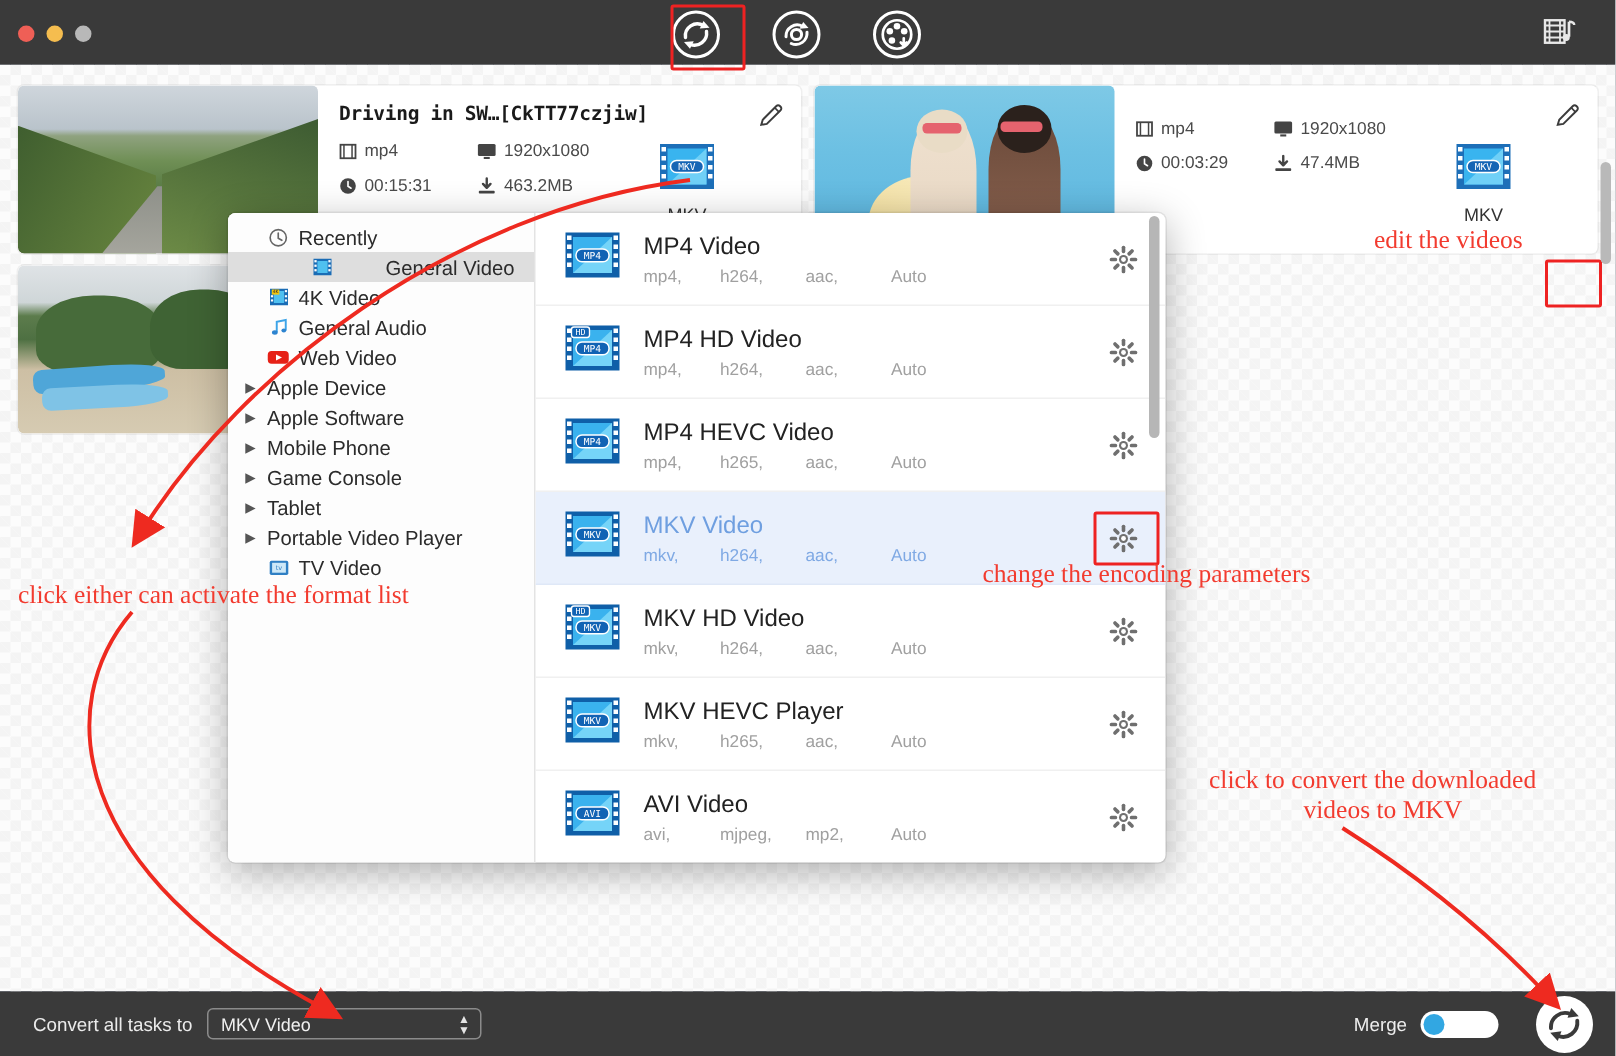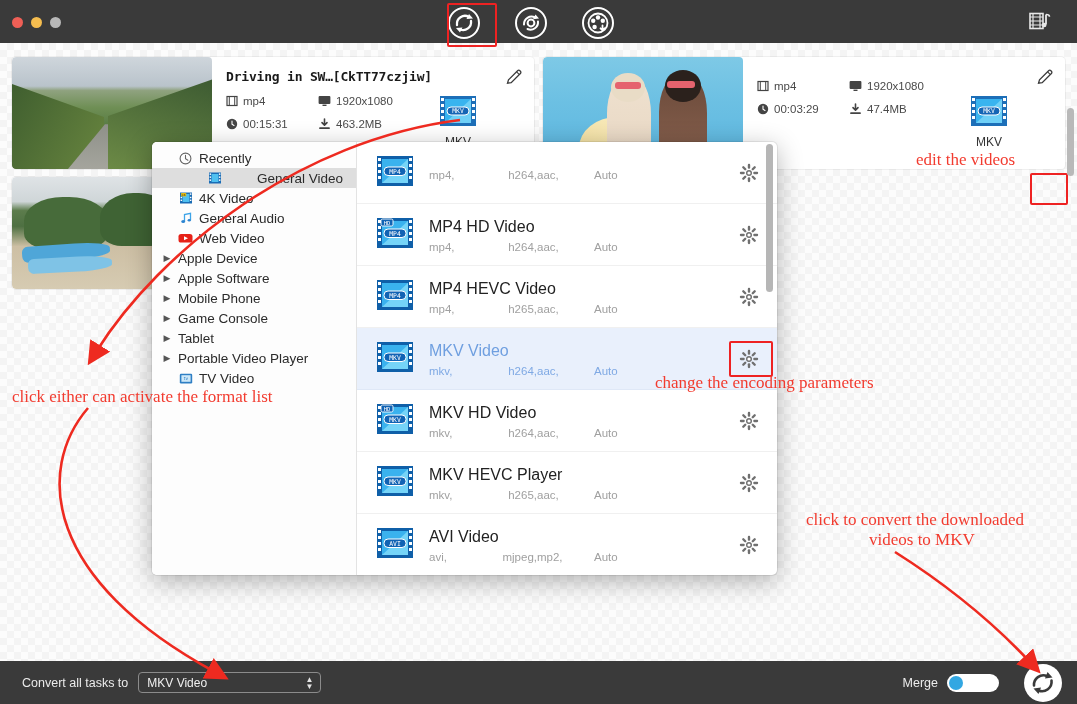--- a/index.html
+++ b/index.html
@@ -109,21 +109,21 @@
     height:62px; display:flex; align-items:center; padding:0 12px 0 18px;
     border-bottom:1px solid #f0f0f0; cursor:pointer; position:relative;
   }
   .fmt-row.active { background:#e9f0fc; border-bottom-color:#dfe8f7; }
   .fmt-ic { width:42px; flex:none; }
   .fmt-txt { flex:1; padding-left:12px; }
   .fmt-name { font-size:16px; color:#222; line-height:20px; }
   .fmt-row.active .fmt-name { color:#6f9fe0; }
   .fmt-sub { display:flex; font-size:11.5px; color:#a0a0a0; margin-top:4px; }
   .fmt-sub span { display:inline-block; }
-  .fmt-sub span:nth-child(1){width:51px;} .fmt-sub span:nth-child(2){width:57px;text-align:right;}
+  .fmt-sub span:nth-child(1){width:51px;} .fmt-sub span:nth-child(2){width:57px;}
   .fmt-sub span:nth-child(3){width:57px;}
   .fmt-row.active .fmt-sub { color:#7fa9e4; }
   .gear { width:20px; height:20px; flex:none; cursor:pointer; margin-right:6px; }
   .gear-box { position:absolute; right:4px; top:13px; width:44px; height:36px; border:2px solid #ee2222; border-radius:2px; pointer-events:none; }
 
   .fmt-scroll { position:absolute; right:4px; top:2px; width:7px; height:148px; background:#b6b6b6; border-radius:4px; }
 
   
   .right-scroll { position:absolute; right:3px; top:108px; width:7px; height:68px; background:#b9b9b9; border-radius:4px; z-index:5;}
 
@@ -557,20 +557,21 @@
                 <rect x="34" y="5" width="3" height="3"></rect>
                 <rect x="34" y="11" width="3" height="3"></rect>
                 <rect x="34" y="17" width="3" height="3"></rect>
                 <rect x="34" y="23" width="3" height="3"></rect>
               </g>
             <rect x="9" y="14" width="22" height="8.5" rx="4" fill="#1163b4" stroke="#fff" stroke-width="1"></rect>
             <text x="20" y="20.6" font-size="6.4" fill="#fff" text-anchor="middle" font-family="DejaVu Sans Mono, monospace">MP4</text>
           </svg>
         </div>
         <div class="fmt-txt">
+          <div class="fmt-name">MP4 Video</div>
           <div class="fmt-sub">
             <span>mp4,</span>
             <span>h264,</span>
             <span>aac,</span>
             <span>Auto</span>
           </div>
         </div>
         <div class="gear">
           <svg width="20" height="20" viewBox="0 0 20 20">
               <g fill="#6f6f6f">

